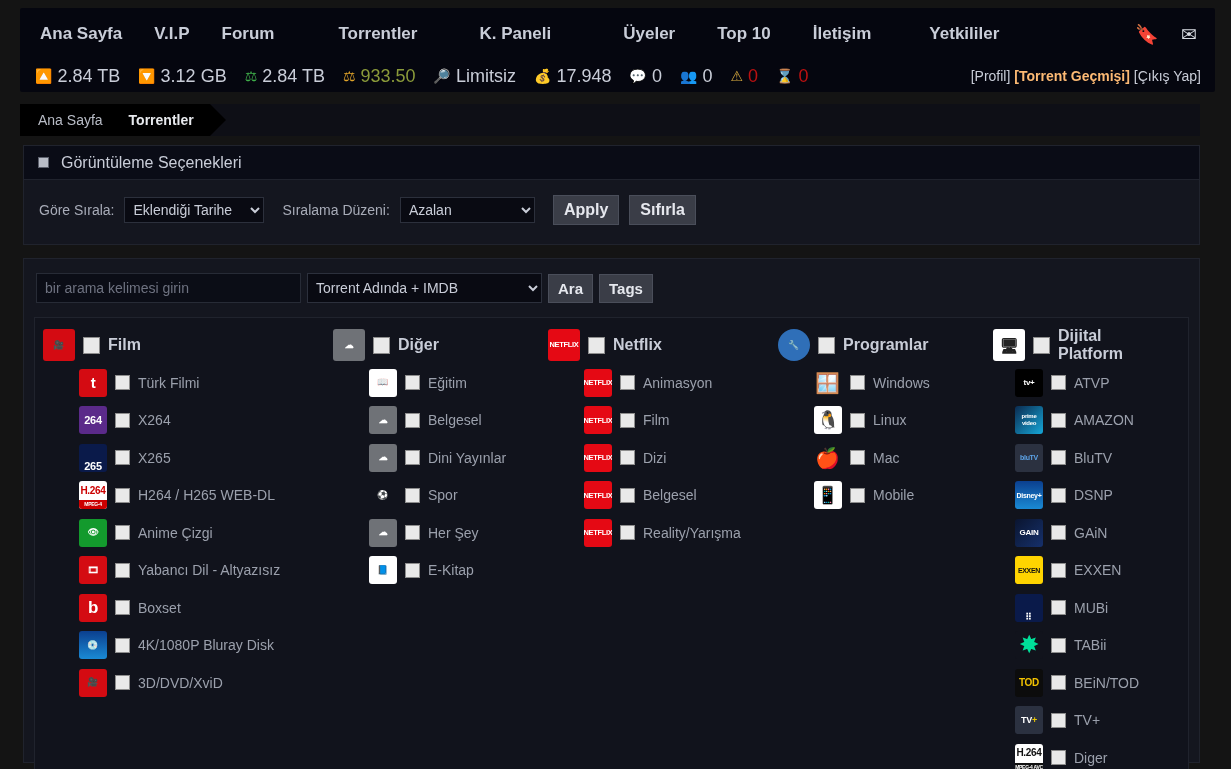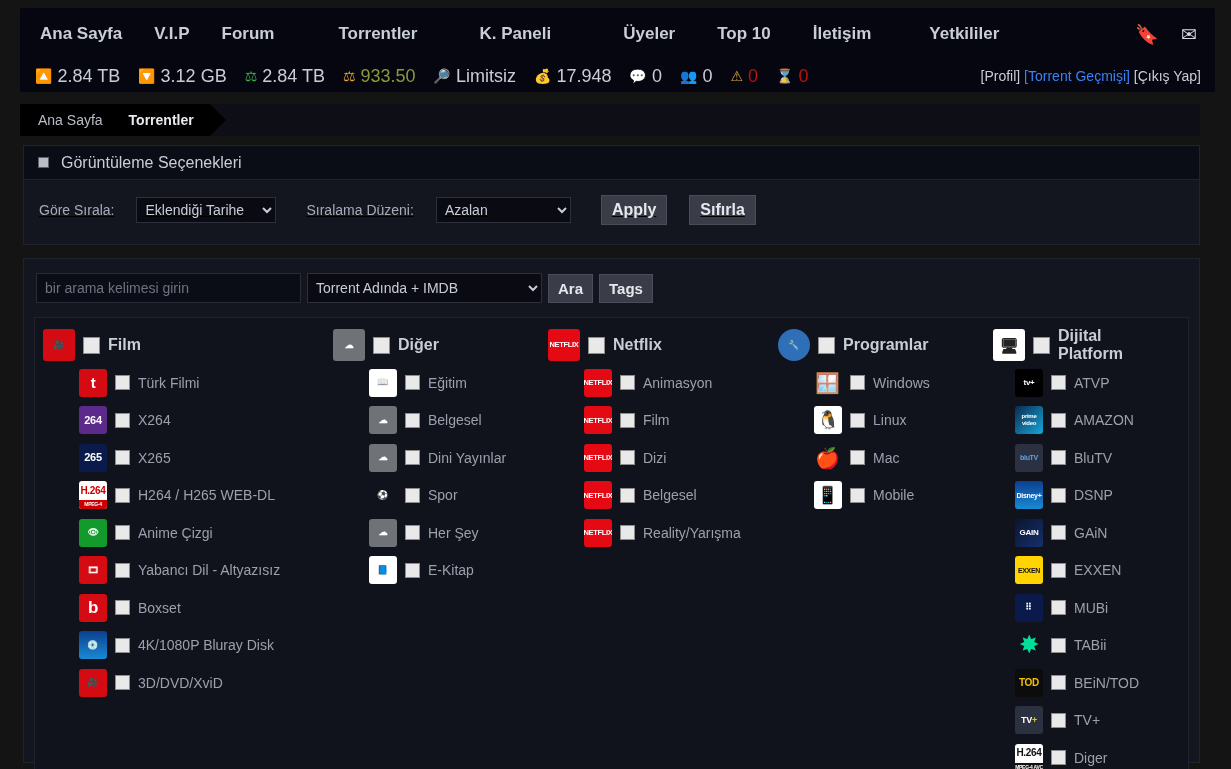--- a/index.html
+++ b/index.html
@@ -34,21 +34,21 @@
   }
   .stat { display: flex; align-items: center; gap: 5px; margin-right: 18px; white-space: nowrap; }
   .stat .sico { font-size: 14px; line-height: 1; display:inline-block; }
   .stat .sval { font-size: 18px; color: #c9cdd8; }
   .sval.green { color: #8a9a3a; }
   .sval.red { color: #bb1111; }
   .profilelinks {
     margin-left: auto; padding-right: 14px; font-size: 14px; color: #c9cdd8; white-space: nowrap;
   }
   .profilelinks a { color: #c9cdd8; text-decoration: none; cursor: pointer; }
-  .profilelinks a.red { color: #3b82f6; }
+  .profilelinks a.red { color: #fdba74; font-weight: bold; }
 
   
   .breadcrumb-wrap {
     position: absolute; left: 20px; top: 104px; width: 1180px; height: 32px;
     background: #0e0f16;
   }
   .breadcrumb {
     position: relative; display: inline-flex; align-items: center; height: 32px;
     background: #000; padding: 0 0 0 18px;
   }
@@ -68,21 +68,21 @@
     background: #0a0c16; height: 34px; display: flex; align-items: center;
     padding-left: 14px; gap: 12px; border-bottom: 1px solid #20232d;
   }
   .panel-hdr .collapse {
     width: 11px; height: 11px; background: #b9bdc7; border: 1px solid #5b5f6b;
     display:inline-block; cursor: pointer;
   }
   .panel-hdr .ttl { color: #c9cdd8; font-size: 16px; }
 
   .opts-row {
-    display: flex; align-items: center; height: 60px; padding-left: 15px; gap: 22px; text-decoration: underline;
+    display: flex; align-items: center; height: 60px; padding-left: 15px; gap: 10px;
   }
   .lbl { color: #a8acb8; font-size: 14px; }
   select.sel {
     background: #090a12; color: #c9cdd8; border: 1px solid #2c303c;
     font-size: 14px; font-family: "Liberation Sans", sans-serif;
     height: 26px; padding: 2px 4px; cursor: pointer;
   }
   .btn {
     background: #3a3d47; color: #e6e8ee; border: 1px solid #4a4e5a;
     font-size: 16px; font-weight: bold; font-family: "Liberation Sans", sans-serif;
@@ -138,21 +138,21 @@
   .t-nflx { background: #e50914; color:#fff; font-size: 7.5px; font-family:"Liberation Sans", sans-serif; }
   .t-gray { background: #6f7277; }
   .t-white { background: #fff; color: #111; }
   .t-black { background: #000; }
   .t-purple { background: #5b2a8a; }
   .t-green { background: #139a2d; }
   .t-bluegrad { background: linear-gradient(180deg,#0b3f8f,#1a8ad4); }
   .t-cyan { background: linear-gradient(135deg,#0b2b50,#16a7d8); }
   .t-yellow { background: #ffd400; color: #111; }
   .t-slate { background: #2b3140; }
-  .t-navy { background: #0a1a4a; }
+  .t-navy { background: #0a1a4a; align-items: flex-end; }
   .t-wrench { background: #2f6fb8; border-radius: 50%; }
   .t-gainbg { background: linear-gradient(135deg,#0a1530,#16306b); }
   .t-tabii { background: #11131c; }
   .t-tod { background: #0c0c0c; color:#f2c200; }
   .codecbox { display:flex; flex-direction:column; width:100%; height:100%; }
   .codec-t { flex:1; display:flex; align-items:center; justify-content:center; font-size:10px; font-weight:bold; }
   .codec-b { height:9px; display:flex; align-items:center; justify-content:center; font-size:5px; }
 </style>
 </head>
 <body>

